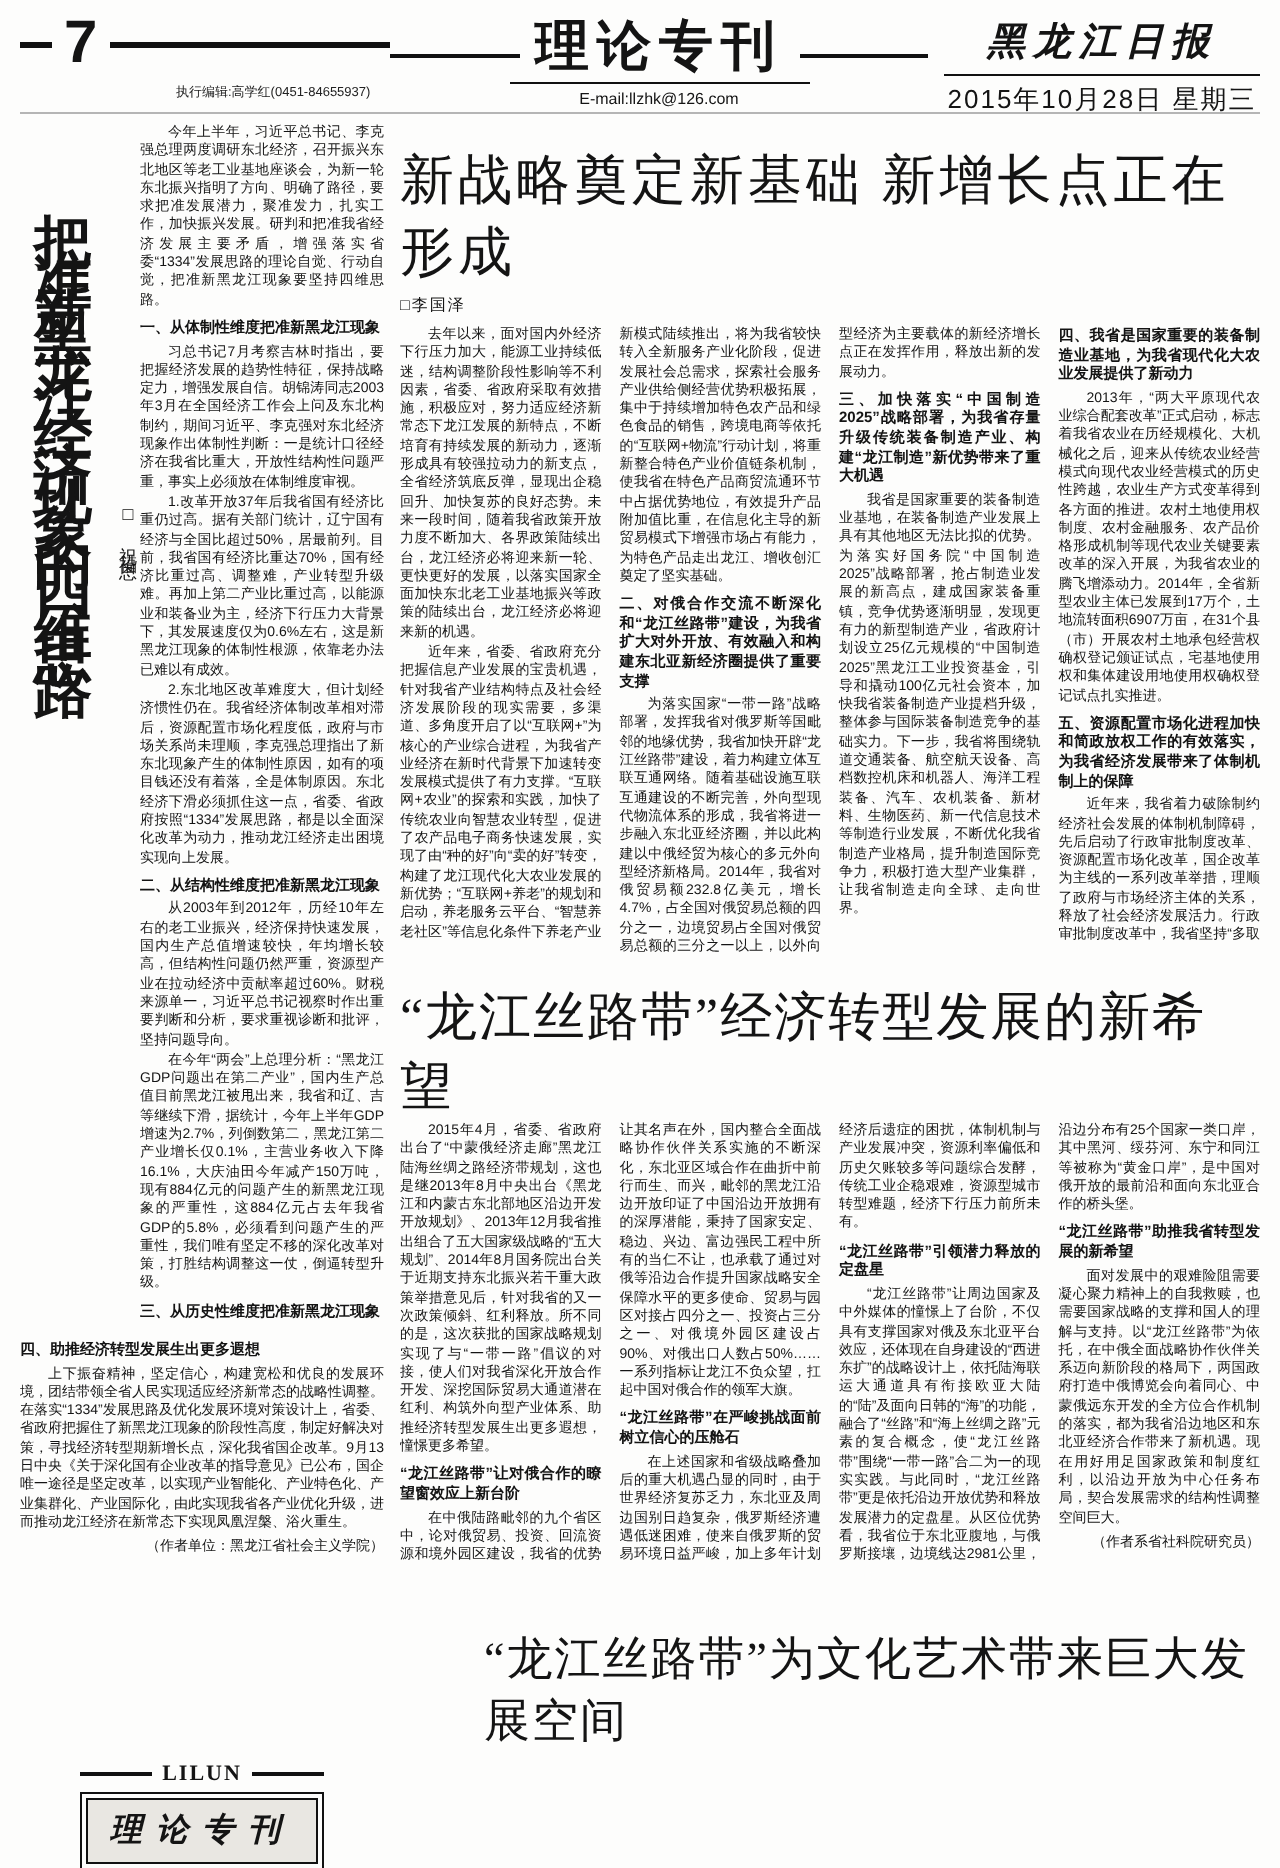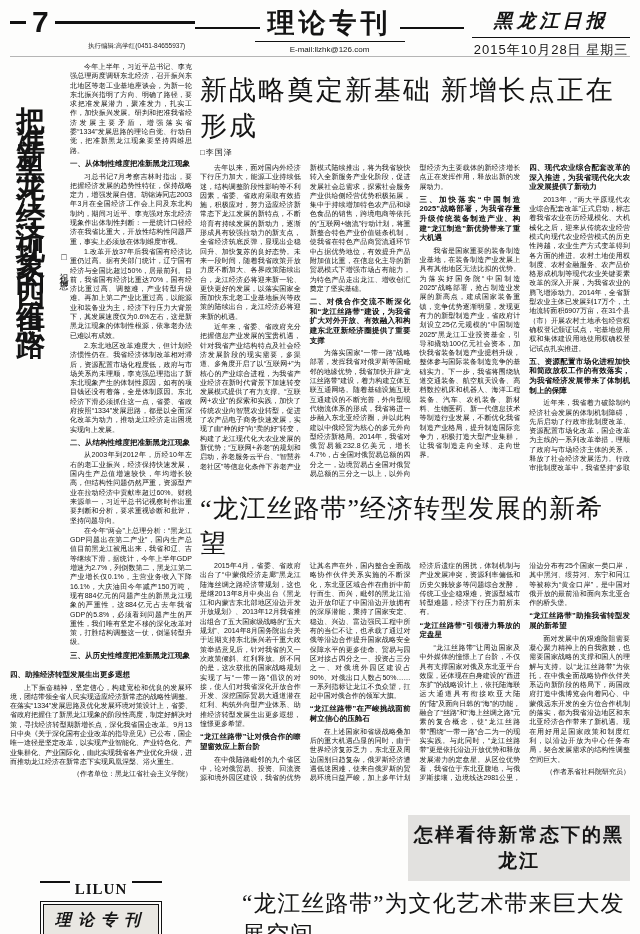--- a/index.html
+++ b/index.html
@@ -32,21 +32,21 @@
   .sub-head{font-weight:bold;font-size:7.5px;line-height:9.6px;margin:4px 0 3px;text-align:justify;}
   .tail{text-align:right;margin-top:3px;font-size:7px;}
   
   .a1-top{display:flex;height:600px;overflow:hidden;}
   .a1-title{writing-mode:vertical-rl;font-size:29px;font-weight:bold;font-family:"Liberation Serif",serif;
             letter-spacing:16px;line-height:42px;padding-top:22px;white-space:nowrap;}
   .a1-byline{writing-mode:vertical-rl;font-size:9px;padding-top:190px;width:18px;letter-spacing:4px;}
   .a1-body{flex:1;}
   .a1-bottom{height:206px;margin-top:4px;}
   .lilun{width:122px;margin:9px auto 0;text-align:center;}
-  .lilun-top{display:flex;gap:5px;font-weight:bold;font-size:15px;
+  .lilun-top{display:flex;align-items:center;gap:5px;font-weight:bold;font-size:11px;
              font-family:"Liberation Serif",serif;letter-spacing:1px;}
   .li-line{flex:1;height:1.5px;background:#111;}
   .lilun-box{border:1.5px solid #111;padding:2px;margin-top:3px;}
   .lilun-inner{border:1px solid #111;background:#e9e7e2;font-size:16px;font-weight:bold;
                font-family:"Liberation Serif",serif;font-style:italic;padding:5px 0;letter-spacing:7px;}
   
   .art-title{font-weight:normal;text-align:left;font-family:"Liberation Serif",serif;}
   .a2-title{font-size:27px;letter-spacing:2px;margin:10px 0 2px;}
   .byline{font-size:8px;margin:3px 0 5px;letter-spacing:1px;}
   .cols4{column-count:4;column-gap:9px;}
@@ -129,21 +129,21 @@
       <div>
         <div class="art-title a2-title">新战略奠定新基础  新增长点正在形成</div>
         <div class="byline">□李国泽</div>
         <div class="a2-body cols4 body-txt">
             <div class="para">去年以来，面对国内外经济下行压力加大，能源工业持续低迷，结构调整阶段性影响等不利因素，省委、省政府采取有效措施，积极应对，努力适应经济新常态下龙江发展的新特点，不断培育有持续发展的新动力，逐渐形成具有较强拉动力的新支点，全省经济筑底反弹，显现出企稳回升、加快复苏的良好态势。未来一段时间，随着我省政策开放力度不断加大、各界政策陆续出台，龙江经济必将迎来新一轮、更快更好的发展，以落实国家全面加快东北老工业基地振兴等政策的陆续出台，龙江经济必将迎来新的机遇。</div>
             <div class="para">近年来，省委、省政府充分把握信息产业发展的宝贵机遇，针对我省产业结构特点及社会经济发展阶段的现实需要，多渠道、多角度开启了以“互联网+”为核心的产业综合进程，为我省产业经济在新时代背景下加速转变发展模式提供了有力支撑。“互联网+农业”的探索和实践，加快了传统农业向智慧农业转型，促进了农产品电子商务快速发展，实现了由“种的好”向“卖的好”转变，构建了龙江现代化大农业发展的新优势；“互联网+养老”的规划和启动，养老服务云平台、“智慧养老社区”等信息化条件下养老产业新模式陆续推出，将为我省较快转入全新服务产业化阶段，促进发展社会总需求，探索社会服务产业供给侧经营优势积极拓展，集中于持续增加特色农产品和绿色食品的销售，跨境电商等依托的“互联网+物流”行动计划，将重新整合特色产业价值链条机制，使我省在特色产品商贸流通环节中占据优势地位，有效提升产品附加值比重，在信息化主导的新贸易模式下增强市场占有能力，为特色产品走出龙江、增收创汇奠定了坚实基础。</div>
             <div class="sub-head">二、对俄合作交流不断深化和“龙江丝路带”建设，为我省扩大对外开放、有效融入和构建东北亚新经济圈提供了重要支撑</div>
             <div class="para">为落实国家“一带一路”战略部署，发挥我省对俄罗斯等国毗邻的地缘优势，我省加快开辟“龙江丝路带”建设，着力构建立体互联互通网络。随着基础设施互联互通建设的不断完善，外向型现代物流体系的形成，我省将进一步融入东北亚经济圈，并以此构建以中俄经贸为核心的多元外向型经济新格局。2014年，我省对俄贸易额232.8亿美元，增长4.7%，占全国对俄贸易总额的四分之一，边境贸易占全国对俄贸易总额的三分之一以上，以外向型经济为主要载体的新经济增长点正在发挥作用，释放出新的发展动力。</div>
             <div class="sub-head">三、加快落实“中国制造2025”战略部署，为我省存量升级传统装备制造产业、构建“龙江制造”新优势带来了重大机遇</div>
             <div class="para">我省是国家重要的装备制造业基地，在装备制造产业发展上具有其他地区无法比拟的优势。为落实好国务院“中国制造2025”战略部署，抢占制造业发展的新高点，建成国家装备重镇，竞争优势逐渐明显，发现更有力的新型制造产业，省政府计划设立25亿元规模的“中国制造2025”黑龙江工业投资基金，引导和撬动100亿元社会资本，加快我省装备制造产业提档升级，整体参与国际装备制造竞争的基础实力。下一步，我省将围绕轨道交通装备、航空航天设备、高档数控机床和机器人、海洋工程装备、汽车、农机装备、新材料、生物医药、新一代信息技术等制造行业发展，不断优化我省制造产业格局，提升制造国际竞争力，积极打造大型产业集群，让我省制造走向全球、走向世界。</div>
-            <div class="sub-head">四、现代农业综合配套改革的深入推进，为我省现代化大农业发展提供了新动力</div>
+            <div class="sub-head">四、我省是国家重要的装备制造业基地，为我省现代化大农业发展提供了新动力</div>
             <div class="para">2013年，“两大平原现代农业综合配套改革”正式启动，标志着我省农业在历经规模化、大机械化之后，迎来从传统农业经营模式向现代农业经营模式的历史性跨越，农业生产方式变革得到各方面的推进。农村土地使用权制度、农村金融服务、农产品价格形成机制等现代农业关键要素改革的深入开展，为我省农业的腾飞增添动力。2014年，全省新型农业主体已发展到17万个，土地流转面积6907万亩，在31个县（市）开展农村土地承包经营权确权登记颁证试点，宅基地使用权和集体建设用地使用权确权登记试点扎实推进。</div>
             <div class="sub-head">五、资源配置市场化进程加快和简政放权工作的有效落实，为我省经济发展带来了体制机制上的保障</div>
             <div class="para">近年来，我省着力破除制约经济社会发展的体制机制障碍，先后启动了行政审批制度改革、资源配置市场化改革，国企改革为主线的一系列改革举措，理顺了政府与市场经济主体的关系，释放了社会经济发展活力。行政审批制度改革中，我省坚持“多取消、审一次、真备案”，取消和下放各级各类行政审批事项超过420项，55项企业登记前置审批注册可改为后置，年检年审事项减少84.5%，有效降低企业制度成本，提振经济发展动力和实效。资源配置市场化改革，有效地将社会资本引入热点，城市基础设施、养老等方面的投资项目中，进一步带动和拓活了社会资本参与我省建设的潜力和热情，输出了新的社会经济发展动力。国资国企改革的不断深入盘活了国有资本存量，混合所有制改革的实施将优化国有经济资本构成，我省国企将脱胎重生，成为经济发展的新支柱。</div>
           </div>
       </div>
 
       <div>
         <div class="art-title a3-title">“龙江丝路带”经济转型发展的新希望</div>
         <div class="a3-body cols4 body-txt">
             <div class="para">2015年4月，省委、省政府出台了“中蒙俄经济走廊”黑龙江陆海丝绸之路经济带规划，这也是继2013年8月中央出台《黑龙江和内蒙古东北部地区沿边开发开放规划》、2013年12月我省推出组合了五大国家级战略的“五大规划”、2014年8月国务院出台关于近期支持东北振兴若干重大政策举措意见后，针对我省的又一次政策倾斜、红利释放。所不同的是，这次获批的国家战略规划实现了与“一带一路”倡议的对接，使人们对我省深化开放合作开发、深挖国际贸易大通道潜在红利、构筑外向型产业体系、助推经济转型发展生出更多遐想，憧憬更多希望。</div>
@@ -152,21 +152,20 @@
             <div class="sub-head">“龙江丝路带”在严峻挑战面前树立信心的压舱石</div>
             <div class="para">在上述国家和省级战略叠加后的重大机遇凸显的同时，由于世界经济复苏乏力，东北亚及周边国别日趋复杂，俄罗斯经济遭遇低迷困难，使来自俄罗斯的贸易环境日益严峻，加上多年计划经济后遗症的困扰，体制机制与产业发展冲突，资源利率偏低和历史欠账较多等问题综合发酵，传统工业企稳艰难，资源型城市转型难题，经济下行压力前所未有。</div>
             <div class="sub-head">“龙江丝路带”引领潜力释放的定盘星</div>
             <div class="para">“龙江丝路带”让周边国家及中外媒体的憧憬上了台阶，不仅具有支撑国家对俄及东北亚平台效应，还体现在自身建设的“西进东扩”的战略设计上，依托陆海联运大通道具有衔接欧亚大陆的“陆”及面向日韩的“海”的功能，融合了“丝路”和“海上丝绸之路”元素的复合概念，使“龙江丝路带”围绕“一带一路”合二为一的现实实践。与此同时，“龙江丝路带”更是依托沿边开放优势和释放发展潜力的定盘星。从区位优势看，我省位于东北亚腹地，与俄罗斯接壤，边境线达2981公里，沿边分布有25个国家一类口岸，其中黑河、绥芬河、东宁和同江等被称为“黄金口岸”，是中国对俄开放的最前沿和面向东北亚合作的桥头堡。</div>
             <div class="sub-head">“龙江丝路带”助推我省转型发展的新希望</div>
             <div class="para">面对发展中的艰难险阻需要凝心聚力精神上的自我救赎，也需要国家战略的支撑和国人的理解与支持。以“龙江丝路带”为依托，在中俄全面战略协作伙伴关系迈向新阶段的格局下，两国政府打造中俄博览会向着同心、中蒙俄远东开发的全方位合作机制的落实，都为我省沿边地区和东北亚经济合作带来了新机遇。现在用好用足国家政策和制度红利，以沿边开放为中心任务布局，契合发展需求的结构性调整空间巨大。</div>
             <div class="tail">（作者系省社科院研究员）</div>
           </div>
       </div>
 
-      <div class="graybox">怎样看待新常态下的黑龙江</div>
 
       <div>
         <div class="art-title a4-title">“龙江丝路带”为文化艺术带来巨大发展空间</div>
 
       </div>
 
     </div>
   </div>
 </div>
 

